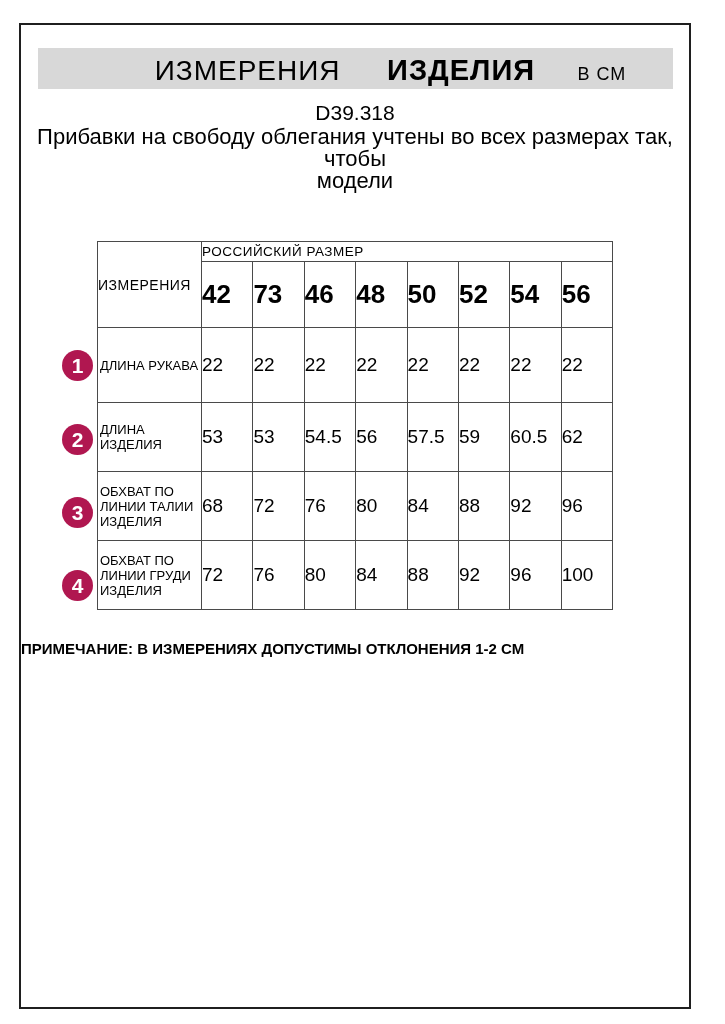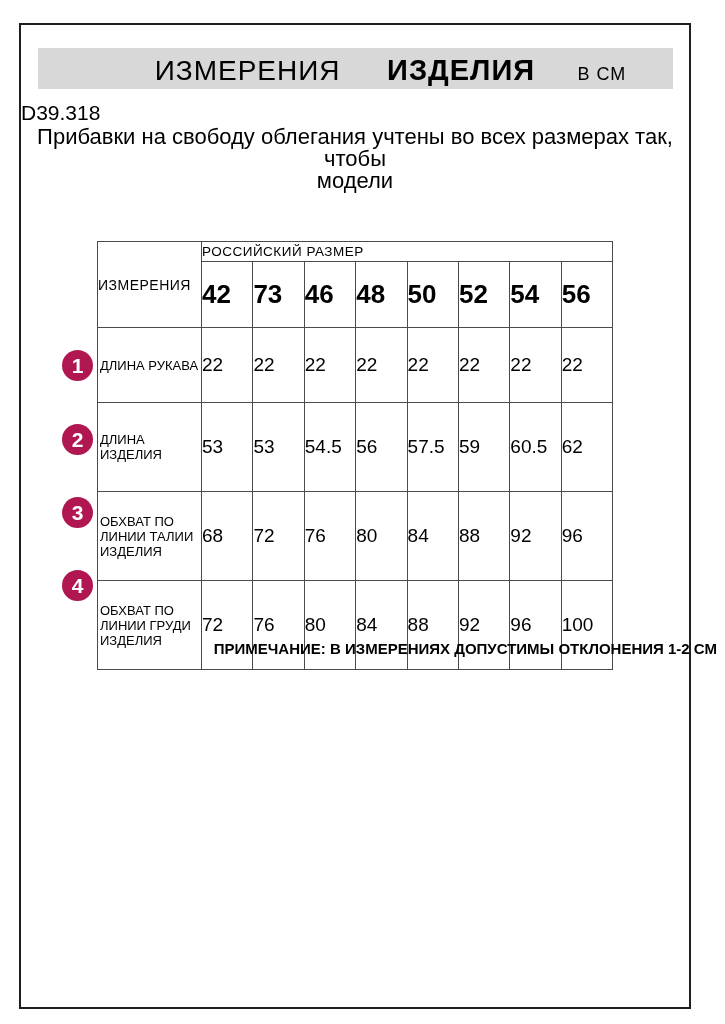--- a/index.html
+++ b/index.html
@@ -26,20 +26,21 @@
     white-space: nowrap;
     text-indent: 60px;
     padding-left: 10px;
   }
   .title-word1 { font-size: 28px; font-weight: 400; letter-spacing: 1px; }
   .title-word2 { font-size: 29px; font-weight: 700; letter-spacing: 1px; margin-left: 42px; }
   .title-unit  { font-size: 18px; font-weight: 400; letter-spacing: 1px; margin-left: 38px; }
   .product-code {
     position: absolute;
     left: 0; top: 76px; width: 100%;
+    text-align: center;
     font-size: 21px;
   }
   .description {
     position: absolute;
     left: 0; top: 101px; width: 100%;
     text-align: center;
     font-size: 22px;
     line-height: 22px;
   }
   table.size-table {
@@ -52,21 +53,21 @@
   }
   table.size-table td {
     border: 1.5px solid #4a4a4a;
     text-align: left;
     vertical-align: middle;
     overflow: hidden;
   }
   td.corner-cell   { font-size: 14px; letter-spacing: .5px; }
   td.group-cell    { font-size: 13.5px; letter-spacing: .5px; height: 20px; }
   tr.sizes-row td  { font-size: 26px; font-weight: 700; height: 66px; }
-  tr.data-row      { height: 89px; }
+  tr.data-row      { height: 69px; }
   tr.data-row-first{ height: 75px; }
   td.label-cell {
     font-size: 13px;
     white-space: pre-line;
     line-height: 15px;
     padding: 0 2px;
   }
   td.value-cell { font-size: 19px; }
   .badge {
     position: absolute;
@@ -81,24 +82,23 @@
     align-items: center;
     justify-content: center;
   }
   .badge-1 { top: 325px; }
   .badge-2 { top: 399px; }
   .badge-3 { top: 472px; }
   .badge-4 { top: 545px; }
   .note {
     position: absolute;
     left: 0; top: 615px; width: 100%;
-    text-align: right;
+    text-align: left;
     font-size: 15px;
     font-weight: 700;
-    margin-left: 28px;
   }
 </style>
 </head>
 <body>
 
 <div class="frame">
 
   <div class="title-bar">
     <span class="title-word1">ИЗМЕРЕНИЯ</span>
     <span class="title-word2">ИЗДЕЛИЯ</span>

